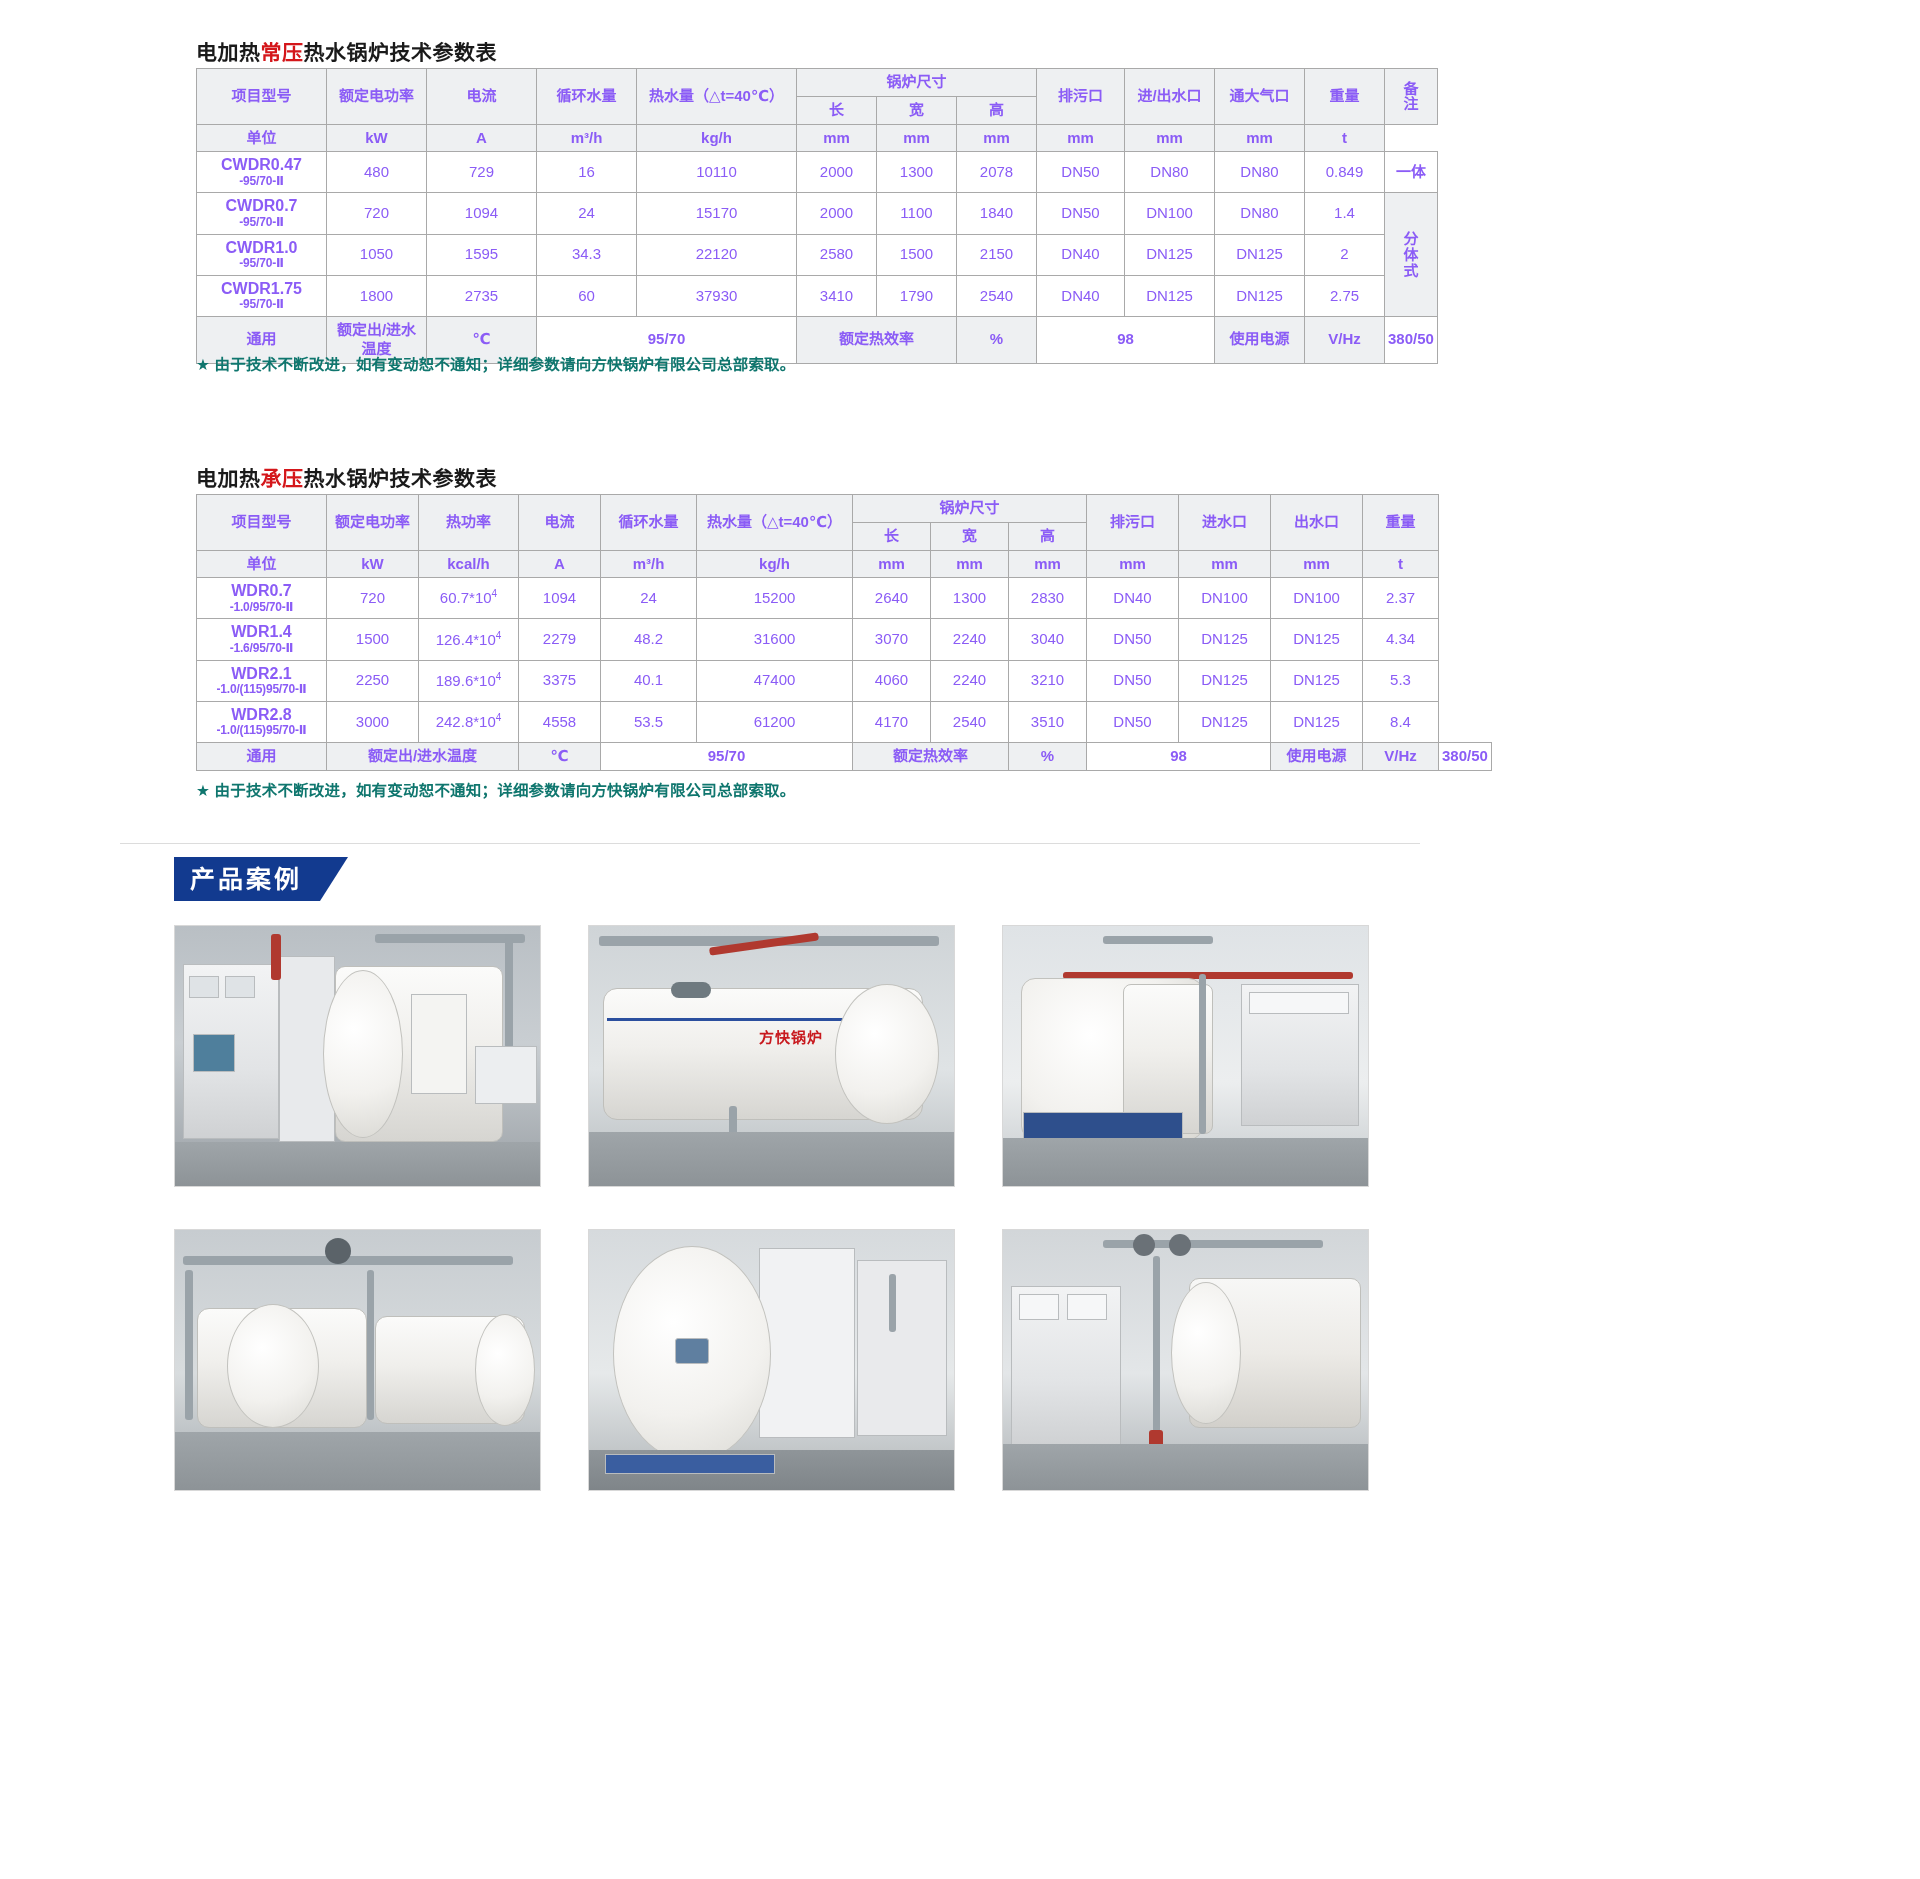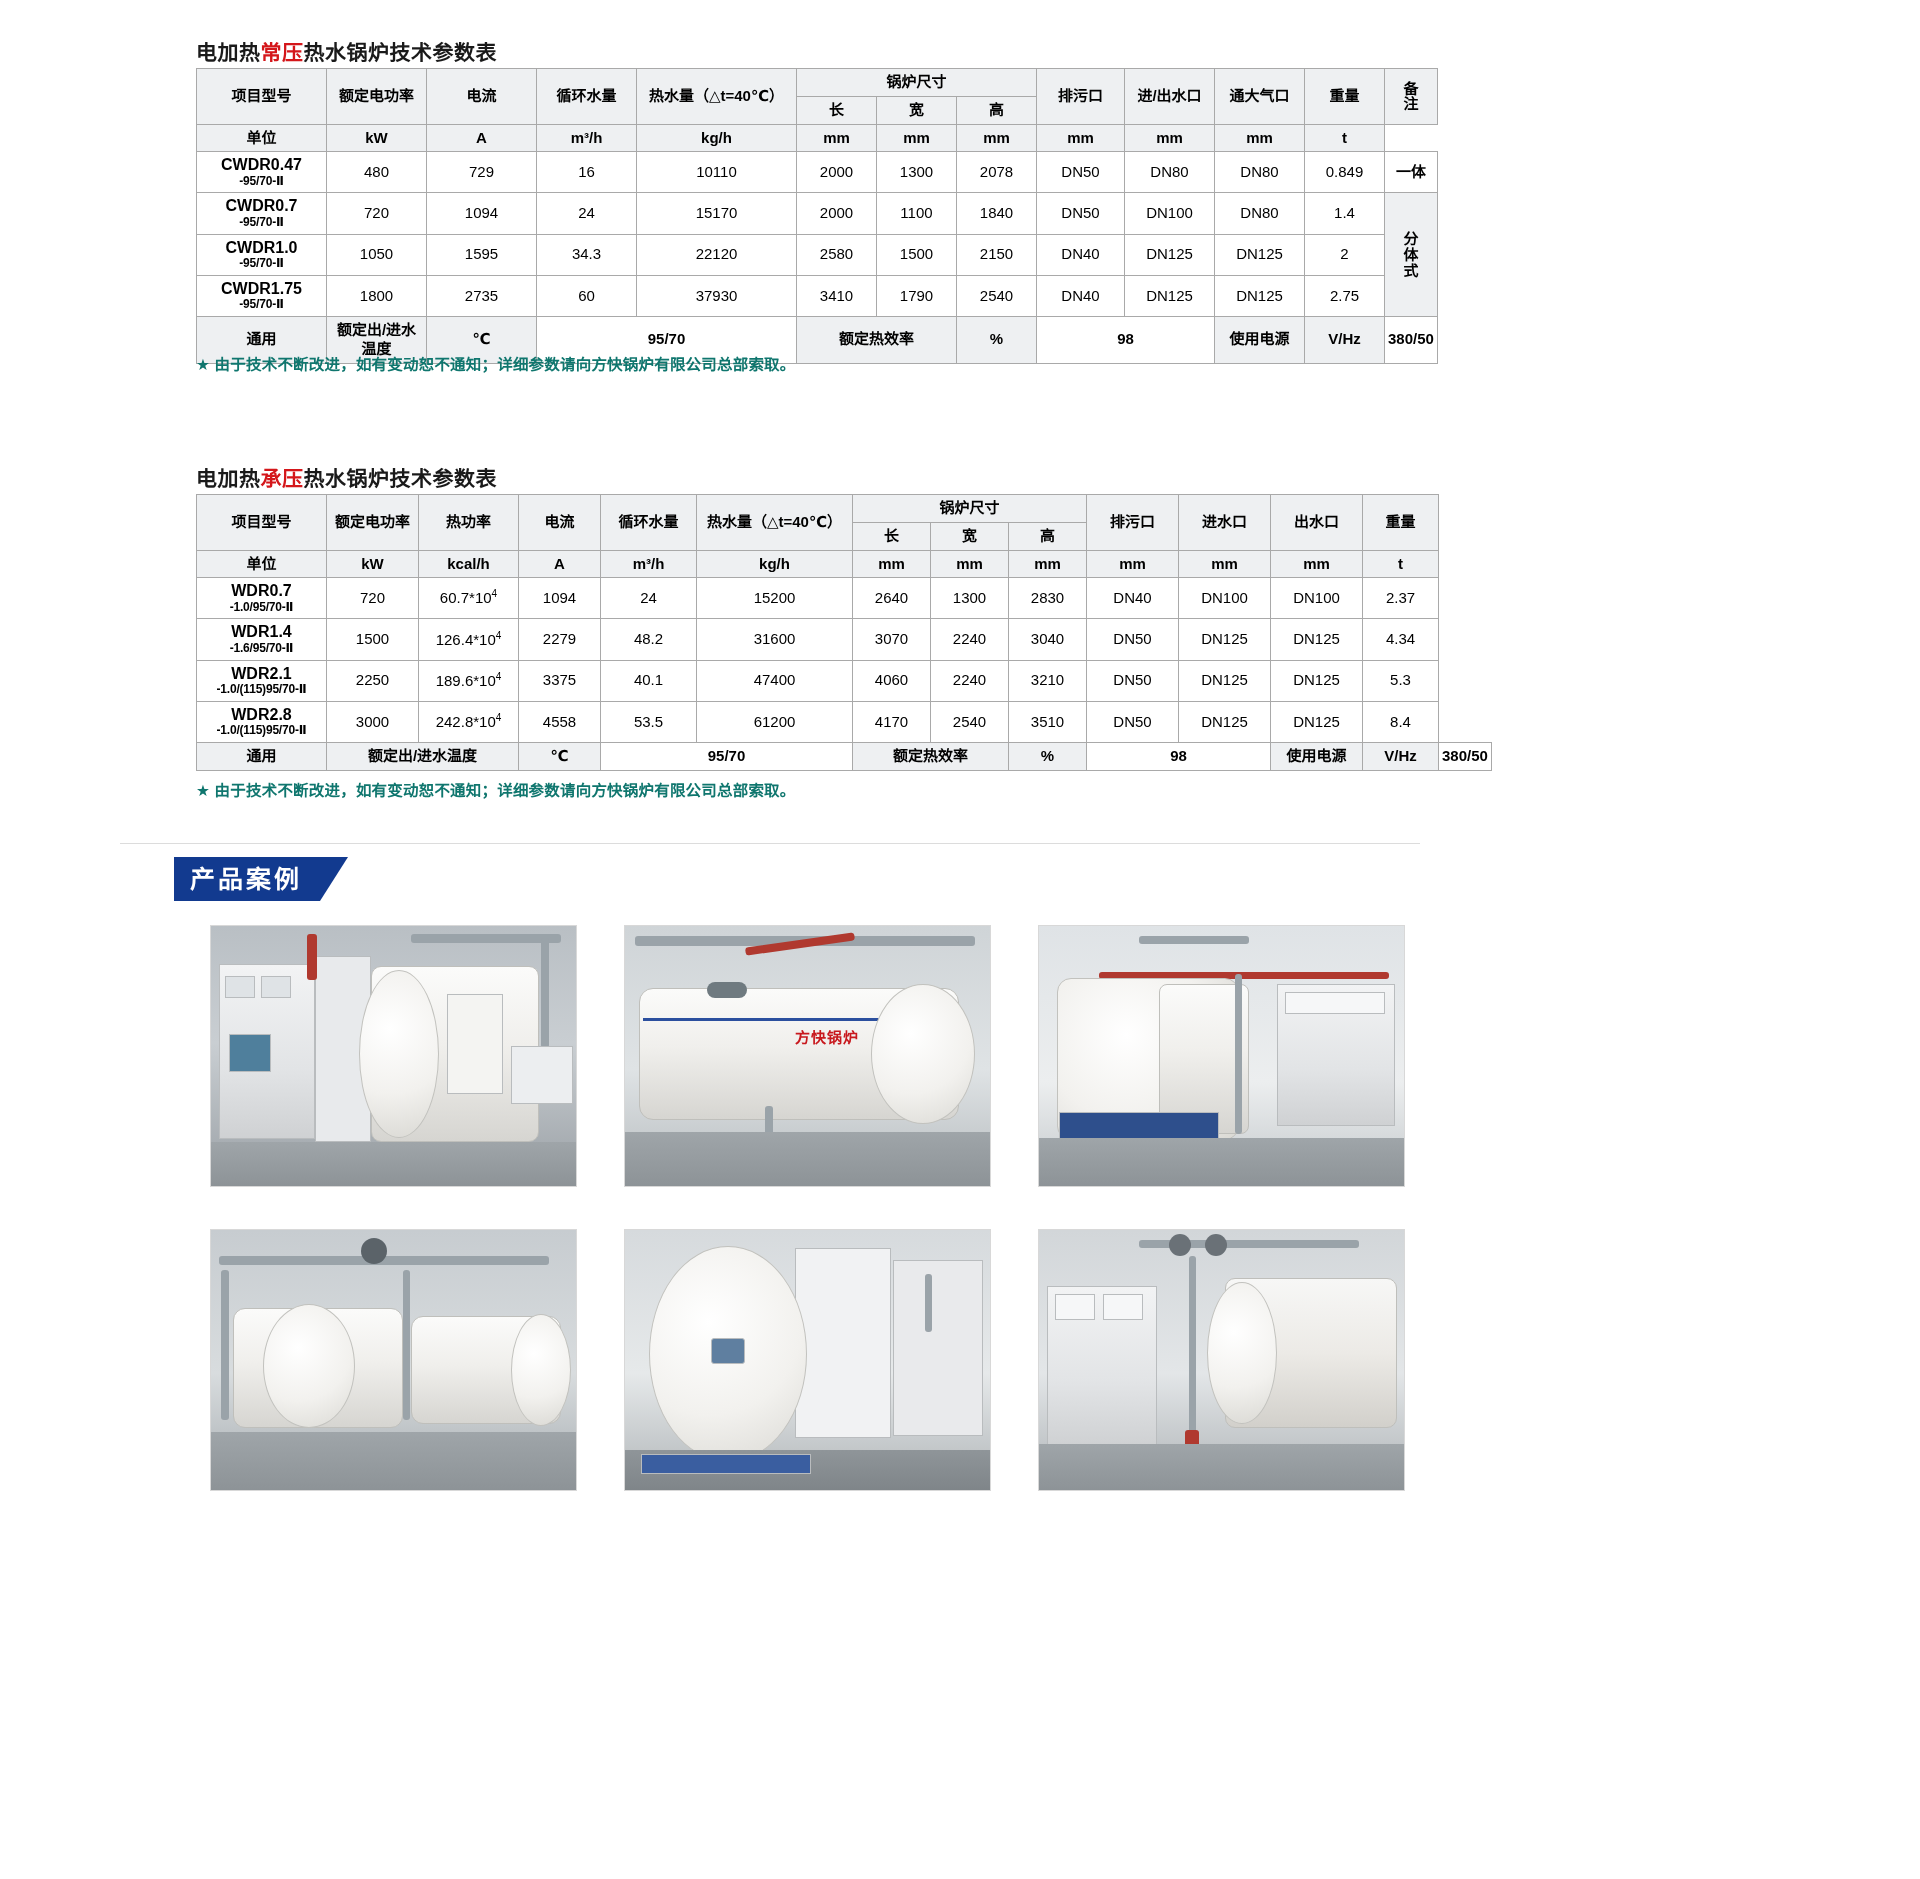--- a/index.html
+++ b/index.html
@@ -29,21 +29,21 @@
     letter-spacing: 0.5px;
   }
   .sec-title .hl { color: #d4161a; }
 
   
   .tbl-wrap { position: absolute; }
   table.spec {
     border-collapse: collapse;
     background: #fff;
     font-size: 15px;
-    color: #000000;
+    color: #8b5cf6;
   }
   table.spec td, table.spec th {
     border: 1px solid #a9a9a9;
     text-align: center;
     vertical-align: middle;
     padding: 4px 3px;
     font-weight: normal;
     line-height: 1.25;
   }
   table.spec thead td, table.spec thead th {
@@ -137,21 +137,20 @@
   
   .grid {
     position: absolute;
     left: 174px;
     top: 925px;
     width: 1572px;
     display: grid;
     grid-template-columns: repeat(3, 367px);
     grid-template-rows: 262px 262px;
     gap: 42px 47px;
-    margin-left: 36px;
   }
   .photo {
     position: relative;
     overflow: hidden;
     border: 1px solid #d8d8d8;
     background: #cfd3d6;
   }
   
   .ph-bg {
     position: absolute; inset: 0;

